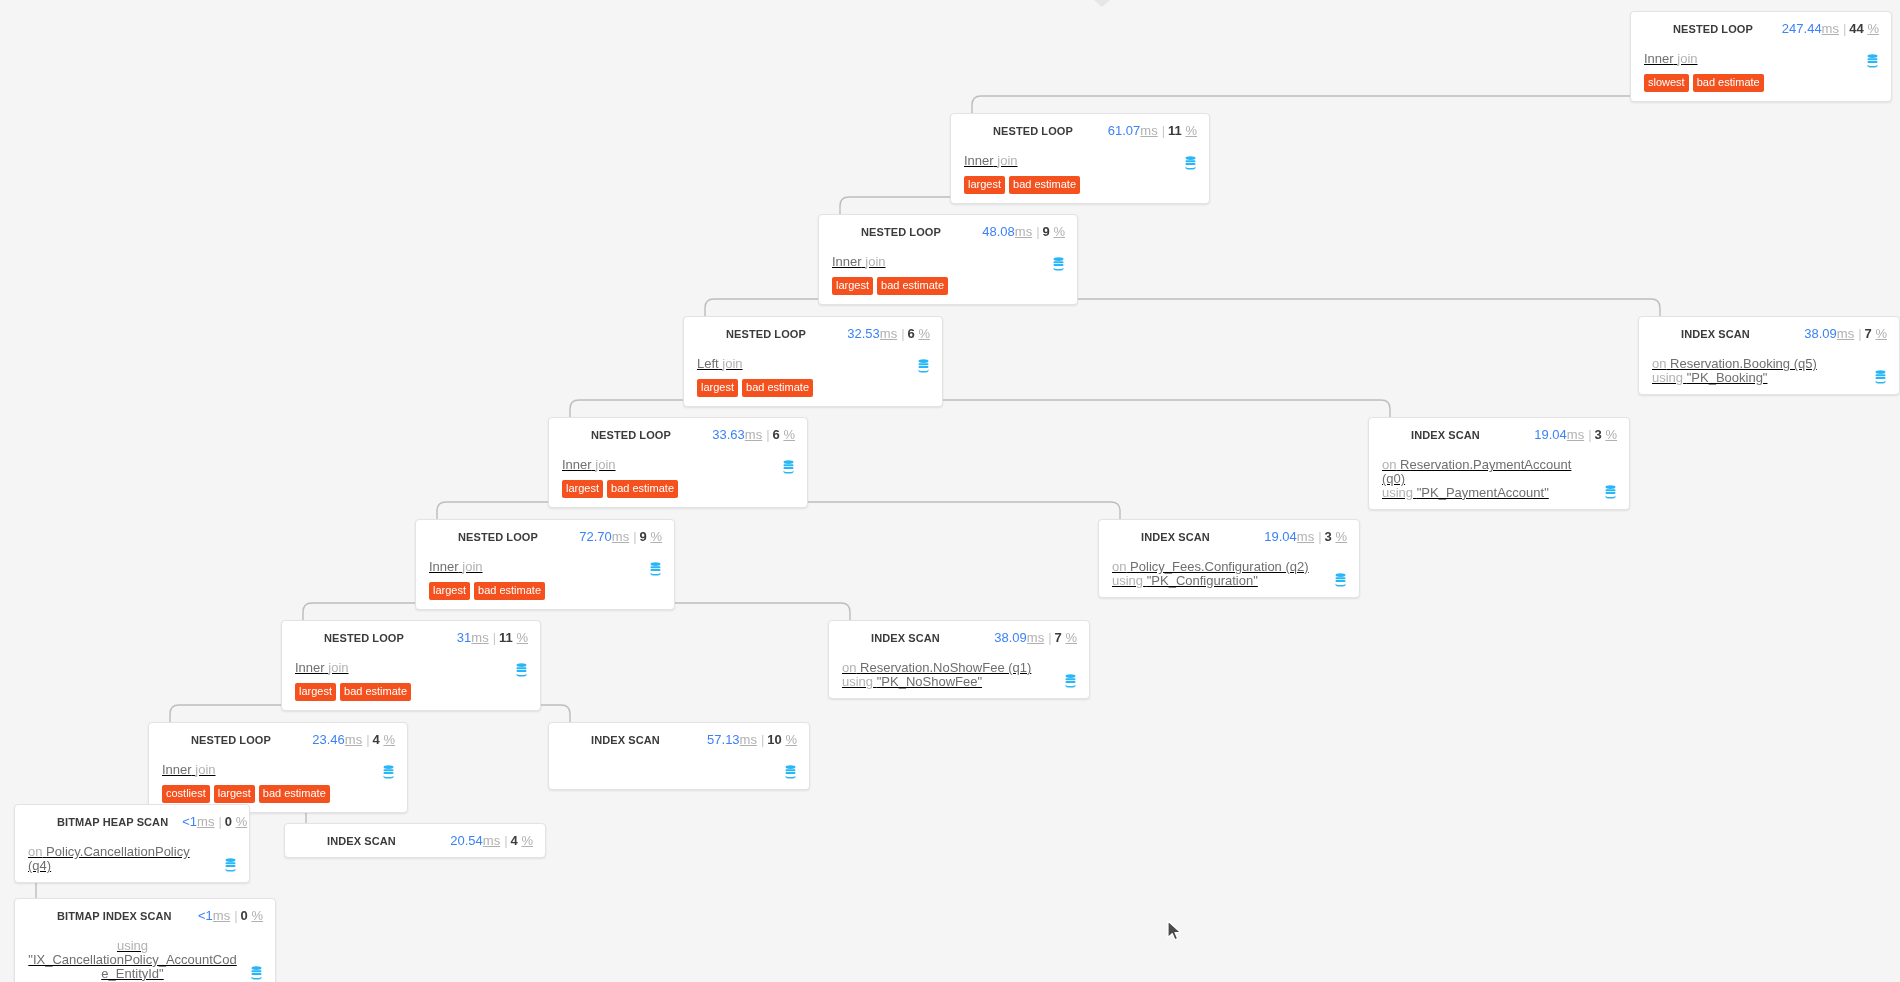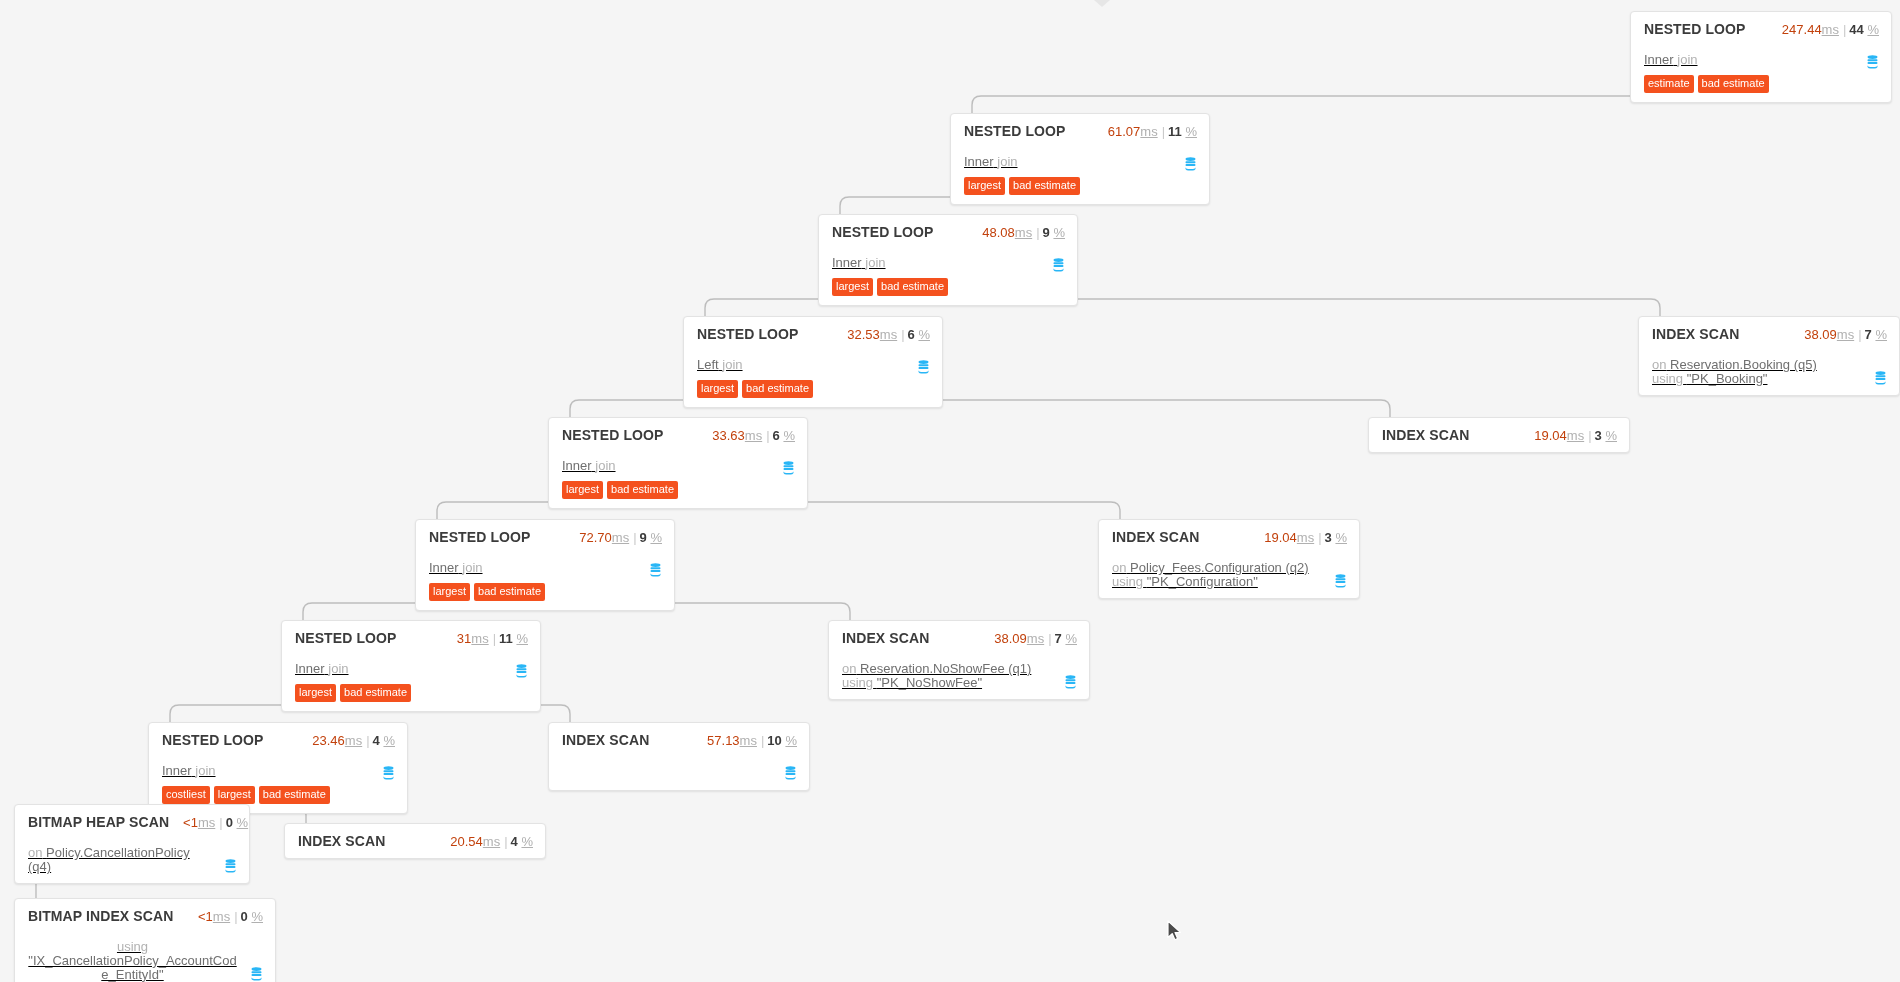--- a/index.html
+++ b/index.html
@@ -30,32 +30,33 @@
     box-shadow: 0 1px 2px rgba(0,0,0,0.09);
     padding: 9px 12px 9px 13px;
   }
   .node-head {
     display: flex;
     align-items: baseline;
     justify-content: space-between;
     white-space: nowrap;
   }
   .node-title {
-    font-size: 14px;
+    font-size: 11px;
     font-weight: bold;
     color: #3b3b3b;
     letter-spacing: 0.1px;
+    margin-left: 29px;
   }
   .node-metrics {
     font-size: 13px;
     color: #9a9a9a;
     margin-left: 14px;
   }
   .node-metrics .m-time {
-    color: #c2410c;
+    color: #3b82f6;
   }
   .node-metrics .m-sep {
     color: #c9c9c9;
     margin: 0 3px 0 4px;
   }
   .node-metrics .m-pct {
     color: #3b3b3b;
     font-weight: bold;
   }
   .node-metrics .m-unit {
@@ -149,21 +150,21 @@
         <div class="node-body">
           <div class="node-sub"><span>Inner</span> <span class="kw">join</span></div>
           <svg class="db-icon" viewBox="0 0 13 14">
             <ellipse cx="6.5" cy="2.1" rx="5" ry="1.9" fill="#29b6f6"></ellipse>
             <rect x="1.5" y="4.3" width="10" height="1.9" rx="0.9" fill="#29b6f6"></rect>
             <rect x="1.5" y="7.1" width="10" height="1.9" rx="0.9" fill="#29b6f6"></rect>
             <path d="M1.5 10.2 a5 1.9 0 0 0 10 0 v1.5 a5 1.9 0 0 1 -10 0 z" fill="#29b6f6"></path>
           </svg>
         </div>
         <div class="badges">
-          <span class="badge">estimate</span>
+          <span class="badge">slowest</span>
           <span class="badge">bad estimate</span>
         </div>
       </div>
       <div class="node" id="n1" style="left: 950px; top: 113px; width: 260px;">
         <div class="node-head">
           <span class="node-title">NESTED LOOP</span>
           <span class="node-metrics"><span class="m-time">61.07</span><span class="m-unit">ms</span><span class="m-sep">|</span><span class="m-pct">11</span> <span class="m-unit">%</span></span>
         </div>
         <div class="node-body">
           <div class="node-sub"><span>Inner</span> <span class="kw">join</span></div>
@@ -248,20 +249,29 @@
         </div>
         <div class="badges">
           <span class="badge">largest</span>
           <span class="badge">bad estimate</span>
         </div>
       </div>
       <div class="node" id="n6" style="left: 1368px; top: 417px; width: 262px;">
         <div class="node-head">
           <span class="node-title">INDEX SCAN</span>
           <span class="node-metrics"><span class="m-time">19.04</span><span class="m-unit">ms</span><span class="m-sep">|</span><span class="m-pct">3</span> <span class="m-unit">%</span></span>
+        </div>
+        <div class="node-body">
+          <div class="node-sub"><span class="kw">on</span> <span>Reservation.PaymentAccount (q0)</span><br><span class="kw">using</span> <span>"PK_PaymentAccount"</span></div>
+          <svg class="db-icon" viewBox="0 0 13 14">
+            <ellipse cx="6.5" cy="2.1" rx="5" ry="1.9" fill="#29b6f6"></ellipse>
+            <rect x="1.5" y="4.3" width="10" height="1.9" rx="0.9" fill="#29b6f6"></rect>
+            <rect x="1.5" y="7.1" width="10" height="1.9" rx="0.9" fill="#29b6f6"></rect>
+            <path d="M1.5 10.2 a5 1.9 0 0 0 10 0 v1.5 a5 1.9 0 0 1 -10 0 z" fill="#29b6f6"></path>
+          </svg>
         </div>
       </div>
       <div class="node" id="n7" style="left: 415px; top: 519px; width: 260px;">
         <div class="node-head">
           <span class="node-title">NESTED LOOP</span>
           <span class="node-metrics"><span class="m-time">72.70</span><span class="m-unit">ms</span><span class="m-sep">|</span><span class="m-pct">9</span> <span class="m-unit">%</span></span>
         </div>
         <div class="node-body">
           <div class="node-sub"><span>Inner</span> <span class="kw">join</span></div>
           <svg class="db-icon" viewBox="0 0 13 14">

